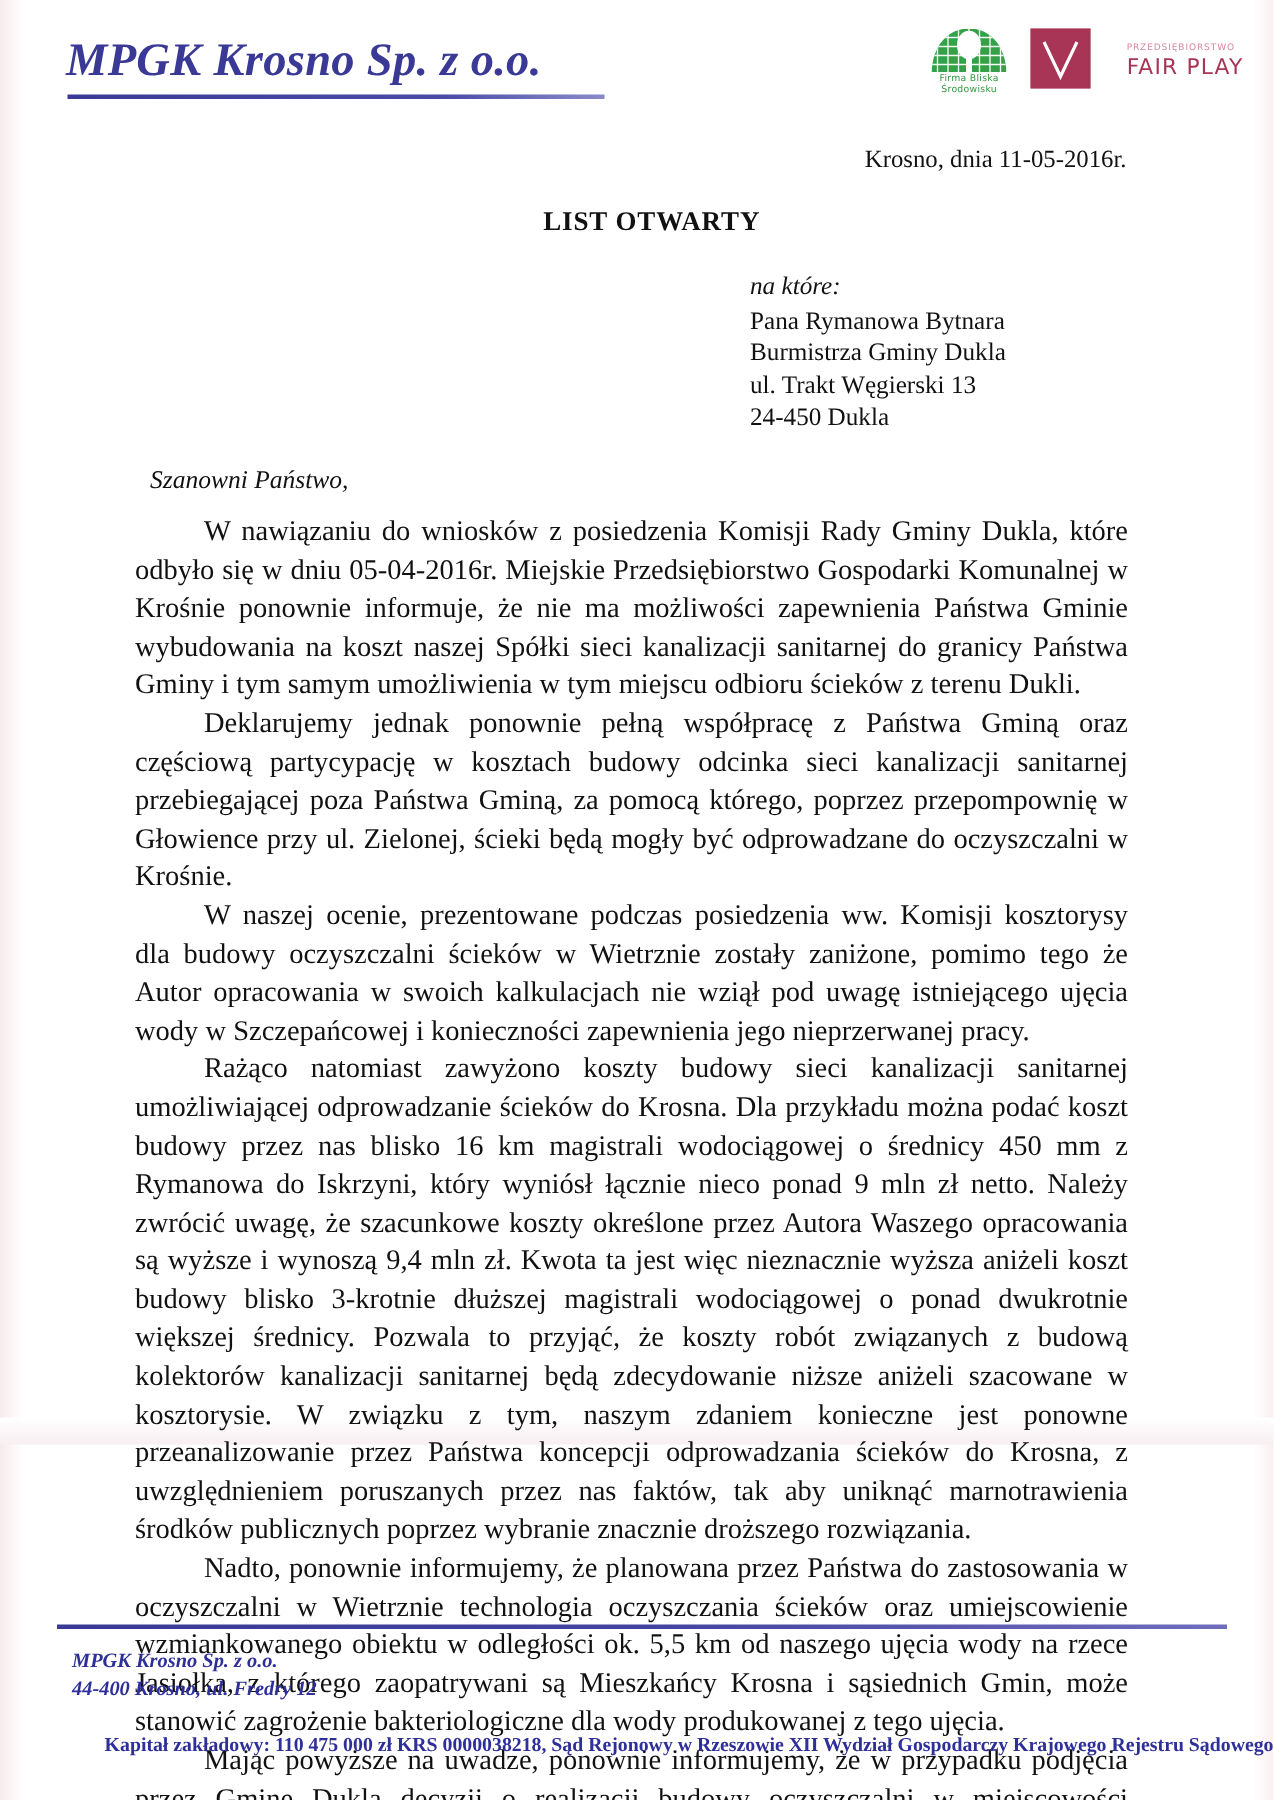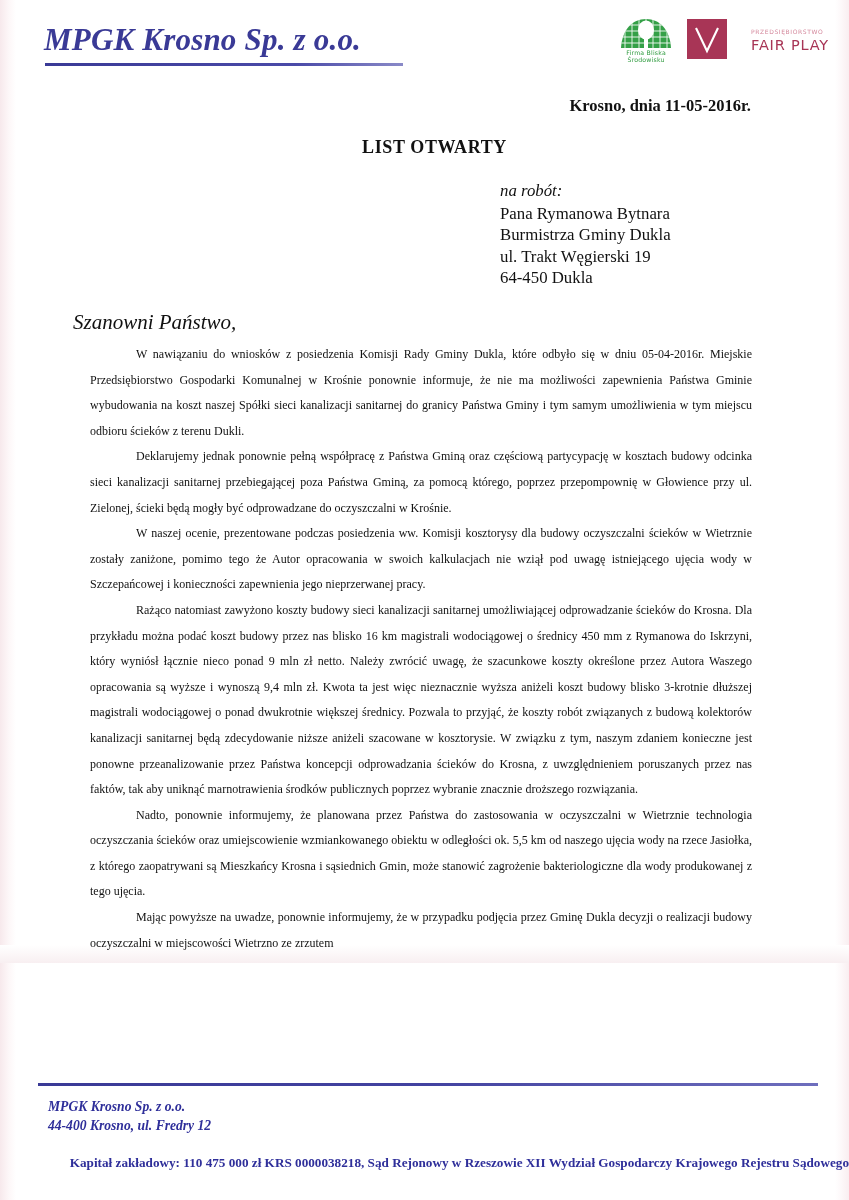--- a/index.html
+++ b/index.html
@@ -139,21 +139,20 @@
     white-space: nowrap;
   }
 
   
   .date-line {
     position: absolute;
     right: 98px;
     top: 96px;
     font-size: 16.5px;
     white-space: nowrap;
-    font-weight: bold;
   }
   .letter-title {
     position: absolute;
     left: 0;
     top: 137px;
     width: 849px;
     text-align: center;
     font-weight: bold;
     font-size: 18px;
     letter-spacing: 0.6px;
@@ -170,36 +169,36 @@
   .addressee .attn {
     font-style: italic;
     display: block;
     margin-bottom: 1px;
   }
   .addressee .line { display: block; white-space: nowrap; }
 
   
   .salutation {
     position: absolute;
-    left: 73px;
+    left: 100px;
     top: 310px;
     font-style: italic;
-    font-size: 21px;
+    font-size: 17px;
   }
   .body-block {
     position: absolute;
     left: 90px;
     top: 342px;
     width: 662px;
   }
   .body-block p {
     margin: 0 0 0 0;
     text-indent: 46px;
     text-align: justify;
-    font-size: 12px;
+    font-size: 19px;
     line-height: 25.6px;
     hyphens: none;
   }
   .body-block p + p { margin-top: 0; }
 
   
   .footer-rule {
     position: absolute;
     left: 38px;
     top: 1083px;
@@ -315,25 +314,25 @@
       </div>
 
     </div>
   </div>
 
   <div class="date-line">Krosno, dnia 11-05-2016r.</div>
 
   <div class="letter-title">LIST OTWARTY</div>
 
   <div class="addressee">
-    <span class="attn">na robót:</span>
+    <span class="attn">na które:</span>
     <span class="line">Pana Rymanowa Bytnara</span>
     <span class="line">Burmistrza Gminy Dukla</span>
-    <span class="line">ul. Trakt Węgierski 19</span>
-    <span class="line">64-450 Dukla</span>
+    <span class="line">ul. Trakt Węgierski 13</span>
+    <span class="line">24-450 Dukla</span>
   </div>
 
   <div class="salutation">Szanowni Państwo,</div>
 
   <div class="body-block">
     <p>W nawiązaniu do wniosków z posiedzenia Komisji Rady Gminy Dukla, które odbyło się w dniu 05-04-2016r. Miejskie Przedsiębiorstwo Gospodarki Komunalnej w Krośnie ponownie informuje, że nie ma możliwości zapewnienia Państwa Gminie wybudowania na koszt naszej Spółki sieci kanalizacji sanitarnej do granicy Państwa Gminy i tym samym umożliwienia w tym miejscu odbioru ścieków z terenu Dukli.</p>
     <p>Deklarujemy jednak ponownie pełną współpracę z Państwa Gminą oraz częściową partycypację w kosztach budowy odcinka sieci kanalizacji sanitarnej przebiegającej poza Państwa Gminą, za pomocą którego, poprzez przepompownię w Głowience przy ul. Zielonej, ścieki będą mogły być odprowadzane do oczyszczalni w Krośnie.</p>
     <p>W naszej ocenie, prezentowane podczas posiedzenia ww. Komisji kosztorysy dla budowy oczyszczalni ścieków w Wietrznie zostały zaniżone, pomimo tego że Autor opracowania w swoich kalkulacjach nie wziął pod uwagę istniejącego ujęcia wody w Szczepańcowej i konieczności zapewnienia jego nieprzerwanej pracy.</p>
     <p>Rażąco natomiast zawyżono koszty budowy sieci kanalizacji sanitarnej umożliwiającej odprowadzanie ścieków do Krosna. Dla przykładu można podać koszt budowy przez nas blisko 16 km magistrali wodociągowej o średnicy 450 mm z Rymanowa do Iskrzyni, który wyniósł łącznie nieco ponad 9 mln zł netto. Należy zwrócić uwagę, że szacunkowe koszty określone przez Autora Waszego opracowania są wyższe i wynoszą 9,4 mln zł. Kwota ta jest więc nieznacznie wyższa aniżeli koszt budowy blisko 3-krotnie dłuższej magistrali wodociągowej o ponad dwukrotnie większej średnicy. Pozwala to przyjąć, że koszty robót związanych z budową kolektorów kanalizacji sanitarnej będą zdecydowanie niższe aniżeli szacowane w kosztorysie. W związku z tym, naszym zdaniem konieczne jest ponowne przeanalizowanie przez Państwa koncepcji odprowadzania ścieków do Krosna, z uwzględnieniem poruszanych przez nas faktów, tak aby uniknąć marnotrawienia środków publicznych poprzez wybranie znacznie droższego rozwiązania.</p>
     <p>Nadto, ponownie informujemy, że planowana przez Państwa do zastosowania w oczyszczalni w Wietrznie technologia oczyszczania ścieków oraz umiejscowienie wzmiankowanego obiektu w odległości ok. 5,5 km od naszego ujęcia wody na rzece Jasiołka, z którego zaopatrywani są Mieszkańcy Krosna i sąsiednich Gmin, może stanowić zagrożenie bakteriologiczne dla wody produkowanej z tego ujęcia.</p>

